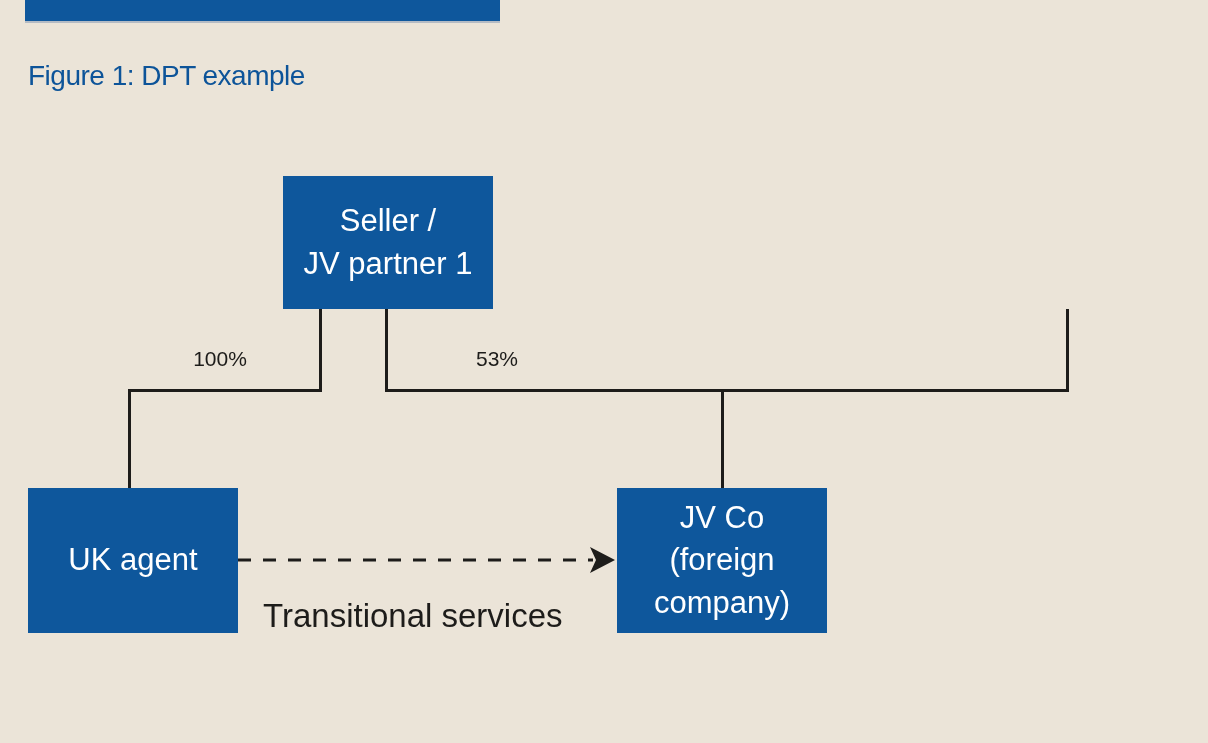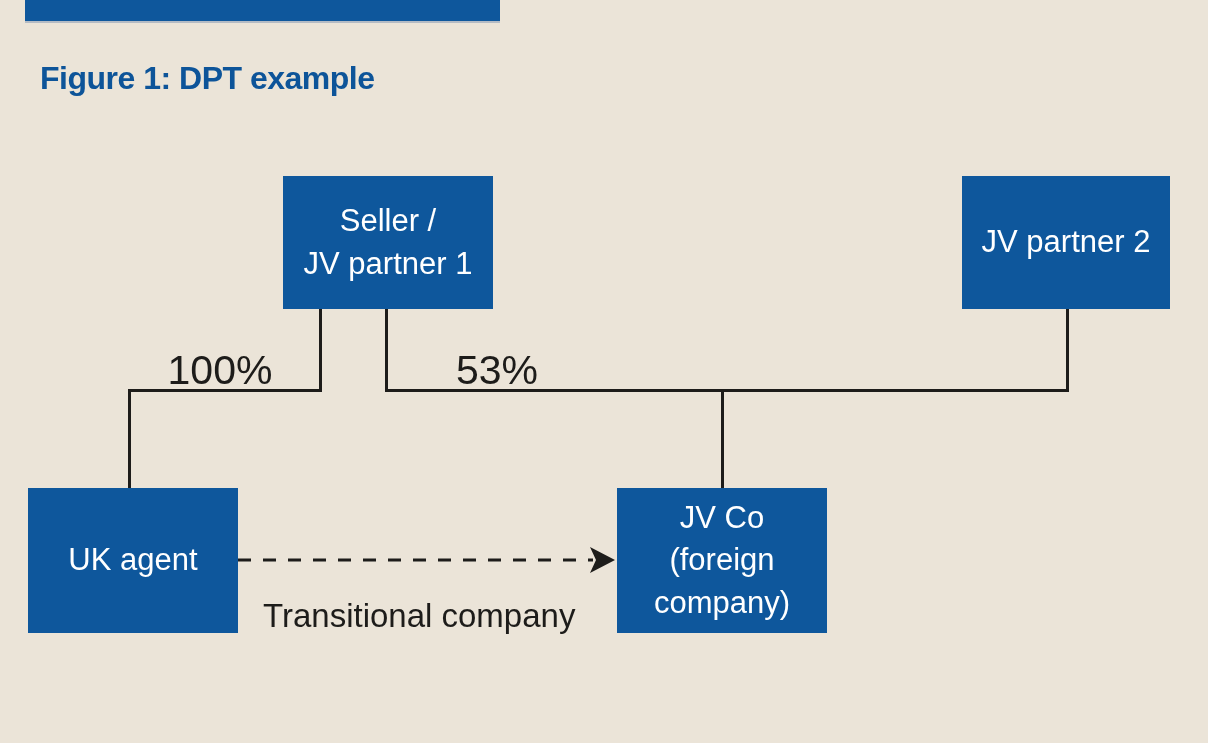--- a/index.html
+++ b/index.html
@@ -21,22 +21,22 @@
     position:relative;
     width:1208px;height:743px;
     background:var(--background);
   }
   .topbar{
     position:absolute;left:25px;top:0;width:475px;height:21px;
     background:var(--accent-bar);
     box-shadow:0 2px 0 rgba(125,145,175,.5);
   }
   .title{
-    position:absolute;left:40px;top:60px;
-    font-size:32px;font-weight:700;letter-spacing:-0.5px;
+    position:absolute;left:28px;top:60px;
+    font-size:28px;font-weight:400;letter-spacing:-0.5px;
     color:var(--title-text);
     white-space:nowrap;
   }
   .node{
     position:absolute;
     background:var(--node-fill);
     color:var(--node-text);
     display:flex;align-items:center;justify-content:center;
     text-align:center;
     font-size:31px;line-height:1.36;
@@ -54,21 +54,21 @@
   .l-h-100{left:128px;top:389px;width:194px;height:3px;}
   .l-down-ukagent{left:128px;top:389px;width:3px;height:99px;}
   .l-seller-down-right{left:385px;top:309px;width:3px;height:83px;}
   .l-h-60-40{left:385px;top:389px;width:684px;height:3px;}
   .l-down-jvco{left:721px;top:389px;width:3px;height:99px;}
   .l-jv2-down{left:1066px;top:309px;width:3px;height:83px;}
   .edge-label{
     position:absolute;
     width:130px;top:347px;
     text-align:center;
-    font-size:41px;color:var(--line);
+    font-size:21px;color:var(--line);
   }
   .label-100{left:155px;}
   .label-60{left:432px;}
   .label-40{left:785px;}
   .dashed-arrow{
     position:absolute;left:238px;top:540px;width:380px;height:40px;
   }
   .arrow-label{
     position:absolute;left:263px;top:597px;
     font-size:33px;color:var(--line);
@@ -92,23 +92,22 @@
   <div class="edge-line l-down-jvco"></div>
   <div class="edge-line l-jv2-down"></div>
 
   <div class="edge-label label-100">100%</div>
   <div class="edge-label label-60">53%</div>
 
   <svg class="dashed-arrow" viewBox="0 0 380 40" xmlns="http://www.w3.org/2000/svg">
     <line x1="0" y1="20" x2="355" y2="20" stroke="#1d1c1a" stroke-width="3" stroke-dasharray="13 12"></line>
     <polygon points="352,7 377,20 352,33 358,20" fill="#1d1c1a"></polygon>
   </svg>
-  <div class="arrow-label">Transitional company</div>
+  <div class="arrow-label">Transitional services</div>
 
   <div class="node node-seller">Seller /
 JV partner 1</div>
-  <div class="node node-jv2">JV partner 2</div>
   <div class="node node-jvco">JV Co
 (foreign
 company)</div>
   <div class="node node-uk">UK agent</div>
 
 </div>
 
 </body></html>

